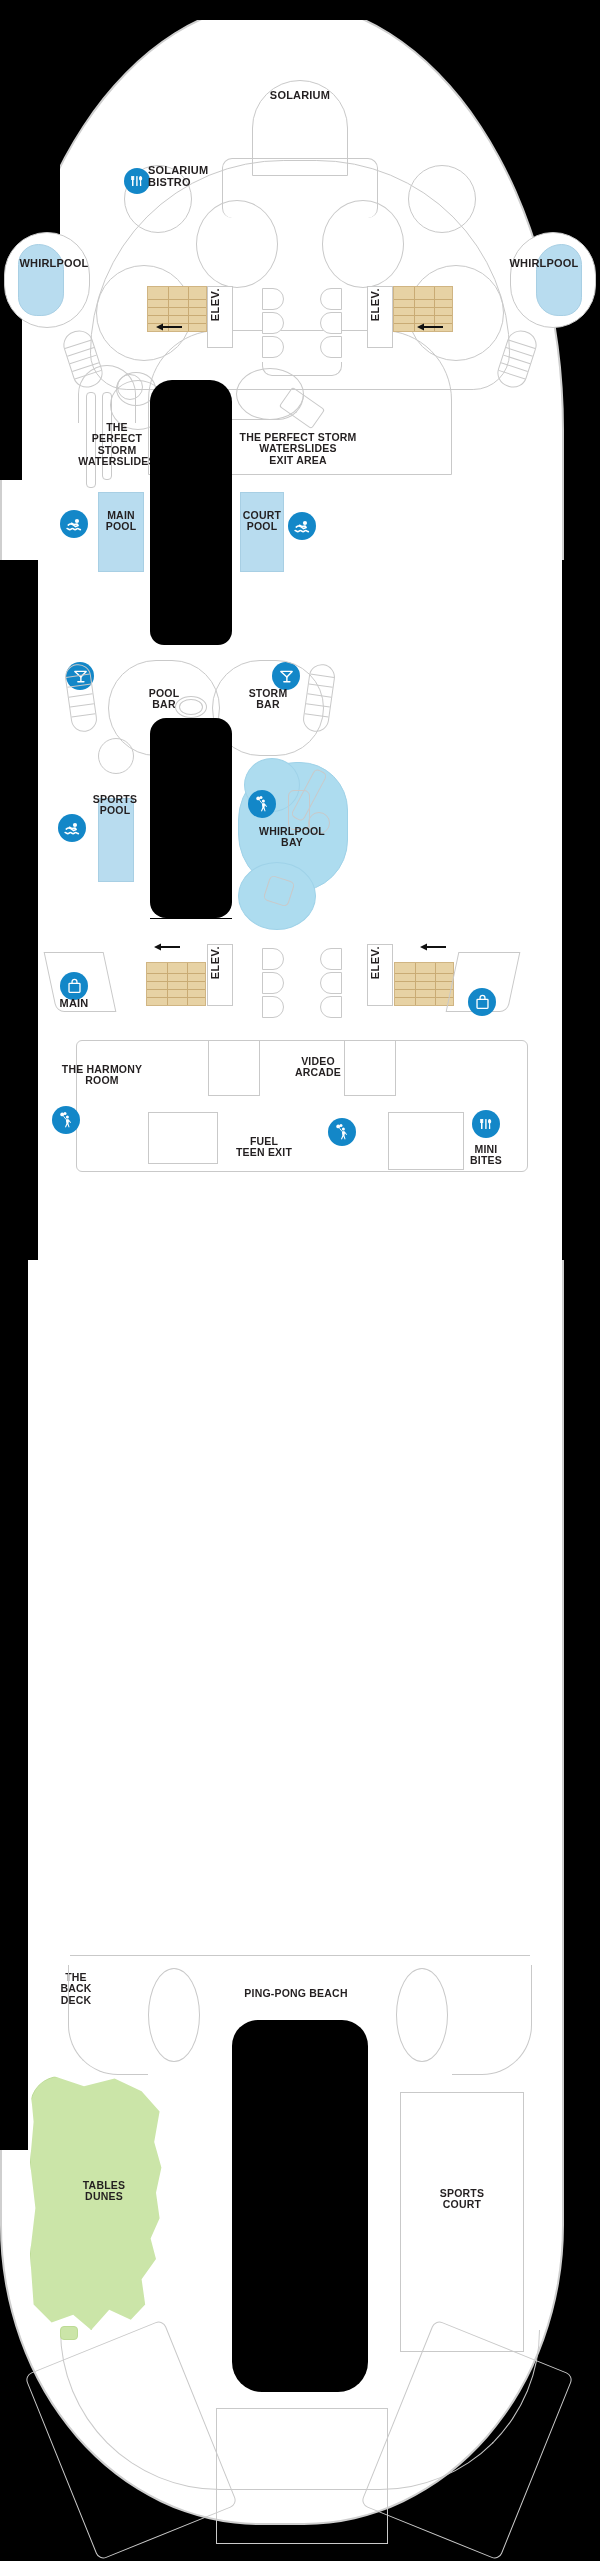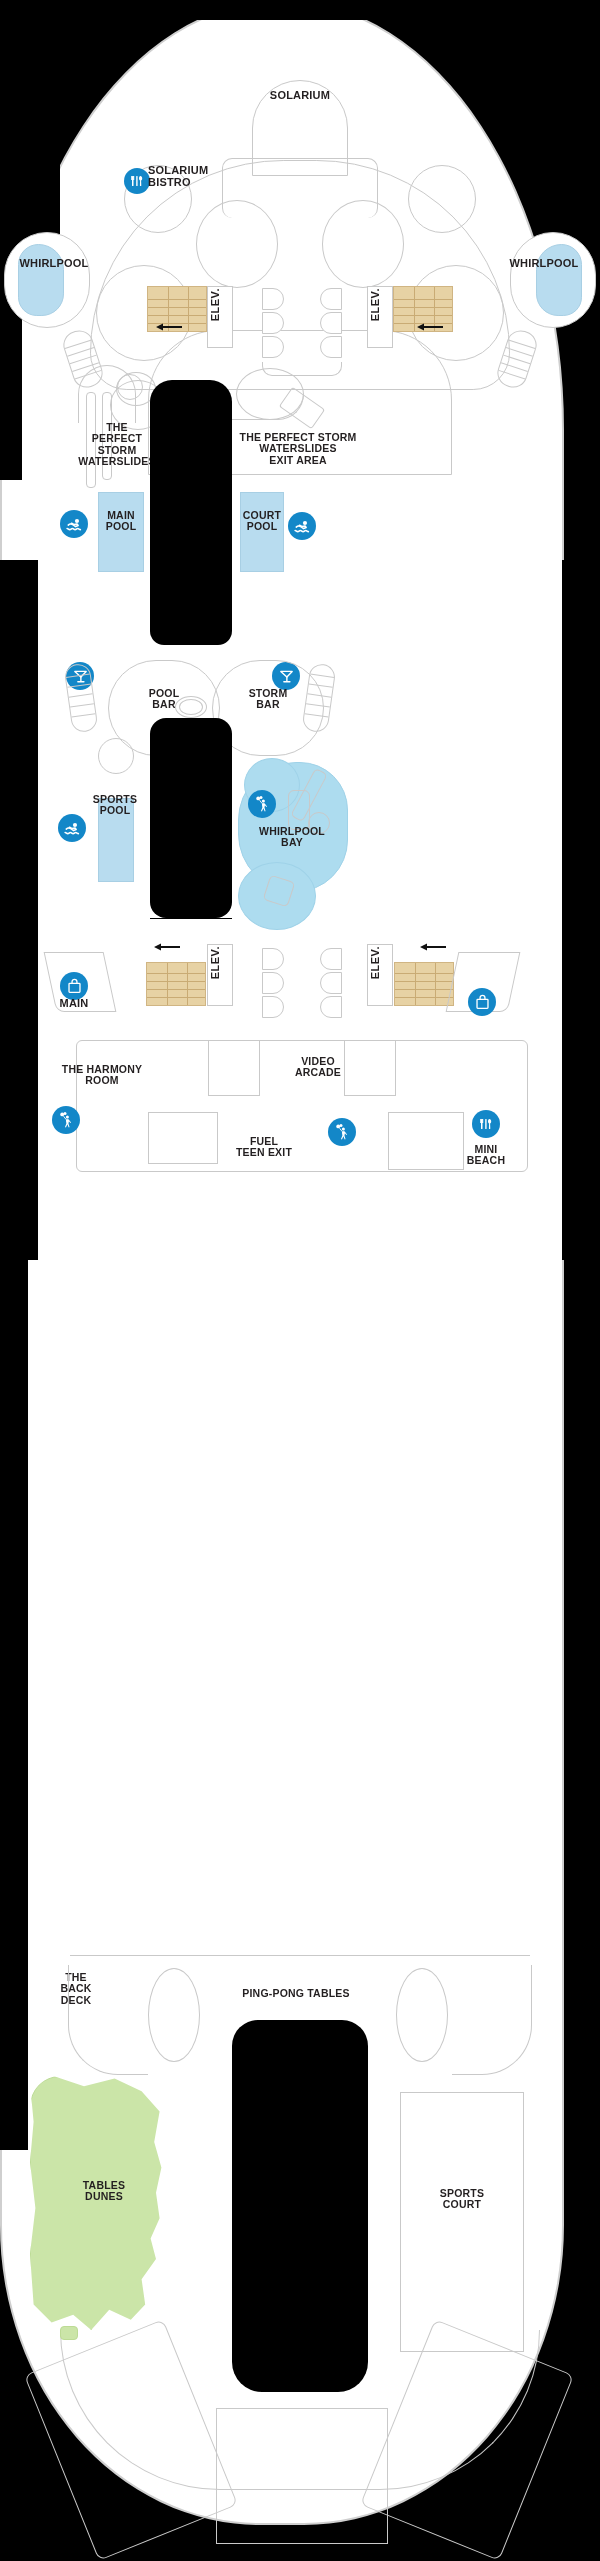--- a/index.html
+++ b/index.html
@@ -402,28 +402,28 @@
         <g fill="#fff">
       <rect x="2.2" y="3" width="1.1" height="4"></rect>
           <rect x="4.1" y="3" width="1.1" height="4"></rect>
       <rect x="3.0" y="3" width="1.5" height="10" rx="0.5"></rect>
       <rect x="7.2" y="3" width="1.4" height="10" rx="0.6"></rect>
       <path d="M11.3 3c1.2 0 1.9 1.1 1.9 2.4 0 1-.5 1.7-1.1 2l.2 5.1c0 .4-.3.6-.7.6s-.7-.2-.7-.6l.2-5.1c-.6-.3-1.1-1-1.1-2C10 4.1 10.6 3 11.3 3z"></path>
     </g>
       </svg>
   </div>
   <div class="lbl s10" style="left:452px;top:1144px;width:68px;">MINI
-BEACH</div>
+BITES</div>
 
   <div class="lbl s10" style="left:38px;top:1972px;width:76px;">THE
 BACK
 DECK</div>
   <div class="o" style="left:148px;top:1968px;width:52px;height:94px;border-radius:50%;"></div>
   <div class="o" style="left:396px;top:1968px;width:52px;height:94px;border-radius:50%;"></div>
-  <div class="lbl s10" style="left:196px;top:1988px;width:200px;">PING-PONG TABLES</div>
+  <div class="lbl s10" style="left:196px;top:1988px;width:200px;">PING-PONG BEACH</div>
 
   <div class="o" style="left:70px;top:1955px;width:460px;height:1px;border-top:1px solid #c9c9c9;border-left:none;border-right:none;border-bottom:none;"></div>
   <div class="o" style="left:68px;top:1965px;width:80px;height:110px;border-radius:0 0 0 50px;border-top:none;border-right:none;"></div>
   <div class="o" style="left:452px;top:1965px;width:80px;height:110px;border-radius:0 0 50px 0;border-top:none;border-left:none;"></div>
 
   <div class="o fill-black" style="left:232px;top:2020px;width:136px;height:372px;border-radius:26px 26px 30px 30px;"></div>
 
   <div class="fill-green" style="position:absolute;left:30px;top:2076px;width:178px;height:252px;
        border-radius:30px 26px 24px 34px;
        clip-path:polygon(0% 3%, 13% 0%, 30% 4%, 47% 1%, 62% 6%, 72% 14%, 69% 26%, 73% 36%, 70% 46%, 72% 56%, 67% 64%, 70% 72%, 62% 80%, 64% 90%, 56% 96%, 44% 92%, 34% 100%, 24% 94%, 12% 97%, 2% 90%, 0% 70%, 3% 52%, 0% 34%, 2% 18%);"></div>

